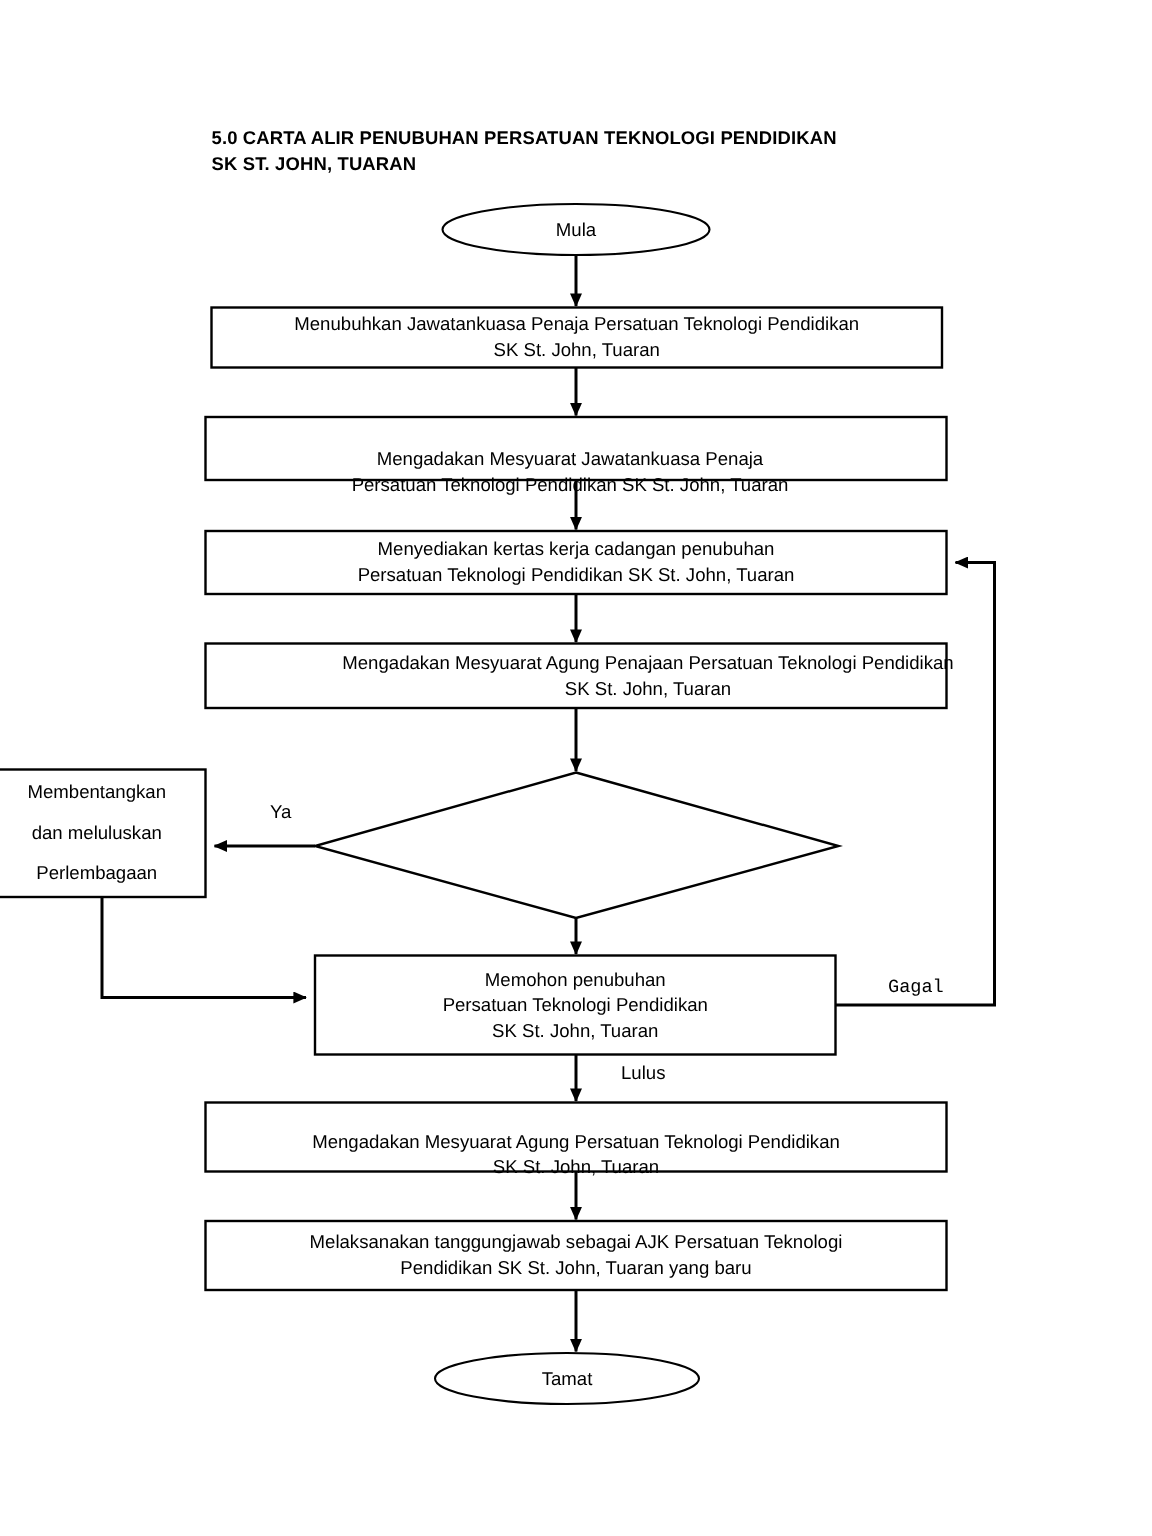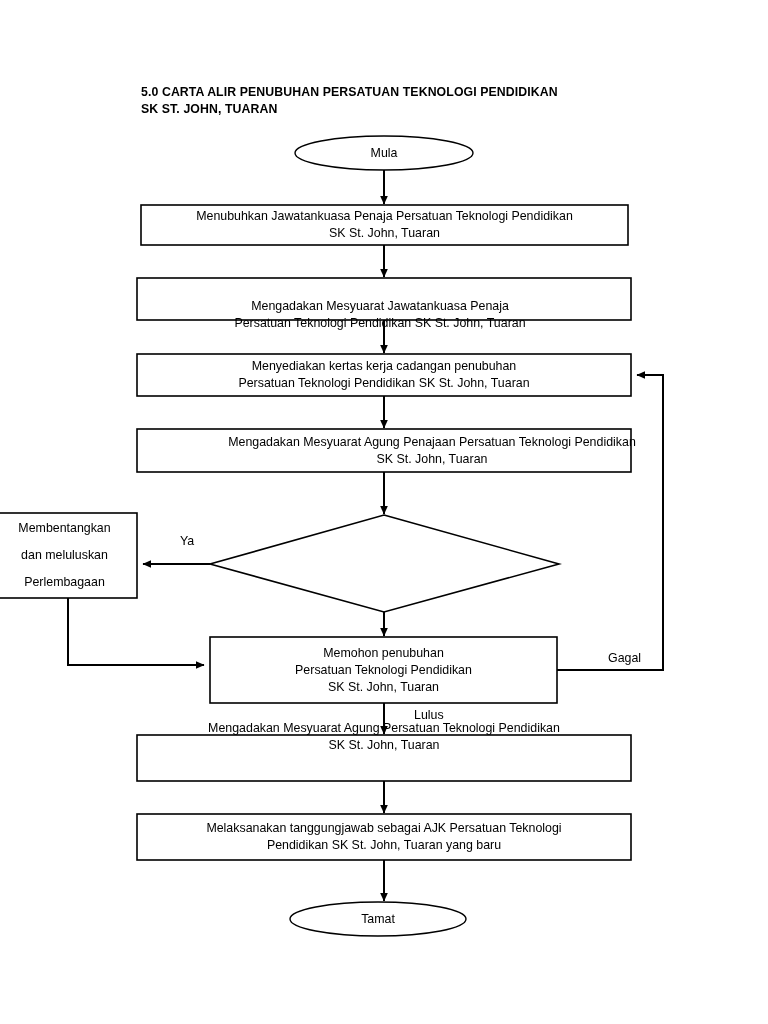--- a/index.html
+++ b/index.html
@@ -136,27 +136,27 @@
 
 
   <div class="node-text" style="left:-8px; top:513px; width:145px; height:85px; line-height:27px;">Membentangkan
 dan meluluskan
 Perlembagaan</div>
 
   <div class="node-text" style="left:210px; top:637px; width:347px; height:66px;">Memohon penubuhan
 Persatuan Teknologi Pendidikan
 SK St. John, Tuaran</div>
 
-  <div class="node-text" style="left:137px; top:722px; width:494px; height:30px;">Mengadakan Mesyuarat Agung Persatuan Teknologi Pendidikan
+  <div class="node-text" style="left:137px; top:755px; width:494px; height:30px;">Mengadakan Mesyuarat Agung Persatuan Teknologi Pendidikan
 SK St. John, Tuaran</div>
 
   <div class="node-text" style="left:137px; top:814px; width:494px; height:46px;">Melaksanakan tanggungjawab sebagai AJK Persatuan Teknologi
 Pendidikan SK St. John, Tuaran yang baru</div>
 
   <div class="node-text" style="left:290px; top:902px; width:176px; height:34px;">Tamat</div>
 
   <div class="edge-label" style="left:160px; top:533px;">Ya</div>
 
-  <div class="edge-label" style="left:588px; top:650px;">Gagal</div>
+  <div class="edge-label" style="left:572px; top:650px;font-family:Liberation Mono, monospace;">Gagal</div>
 
   <div class="edge-label" style="left:394px; top:707px;">Lulus</div>
 
 </div>
 
 </body></html>

